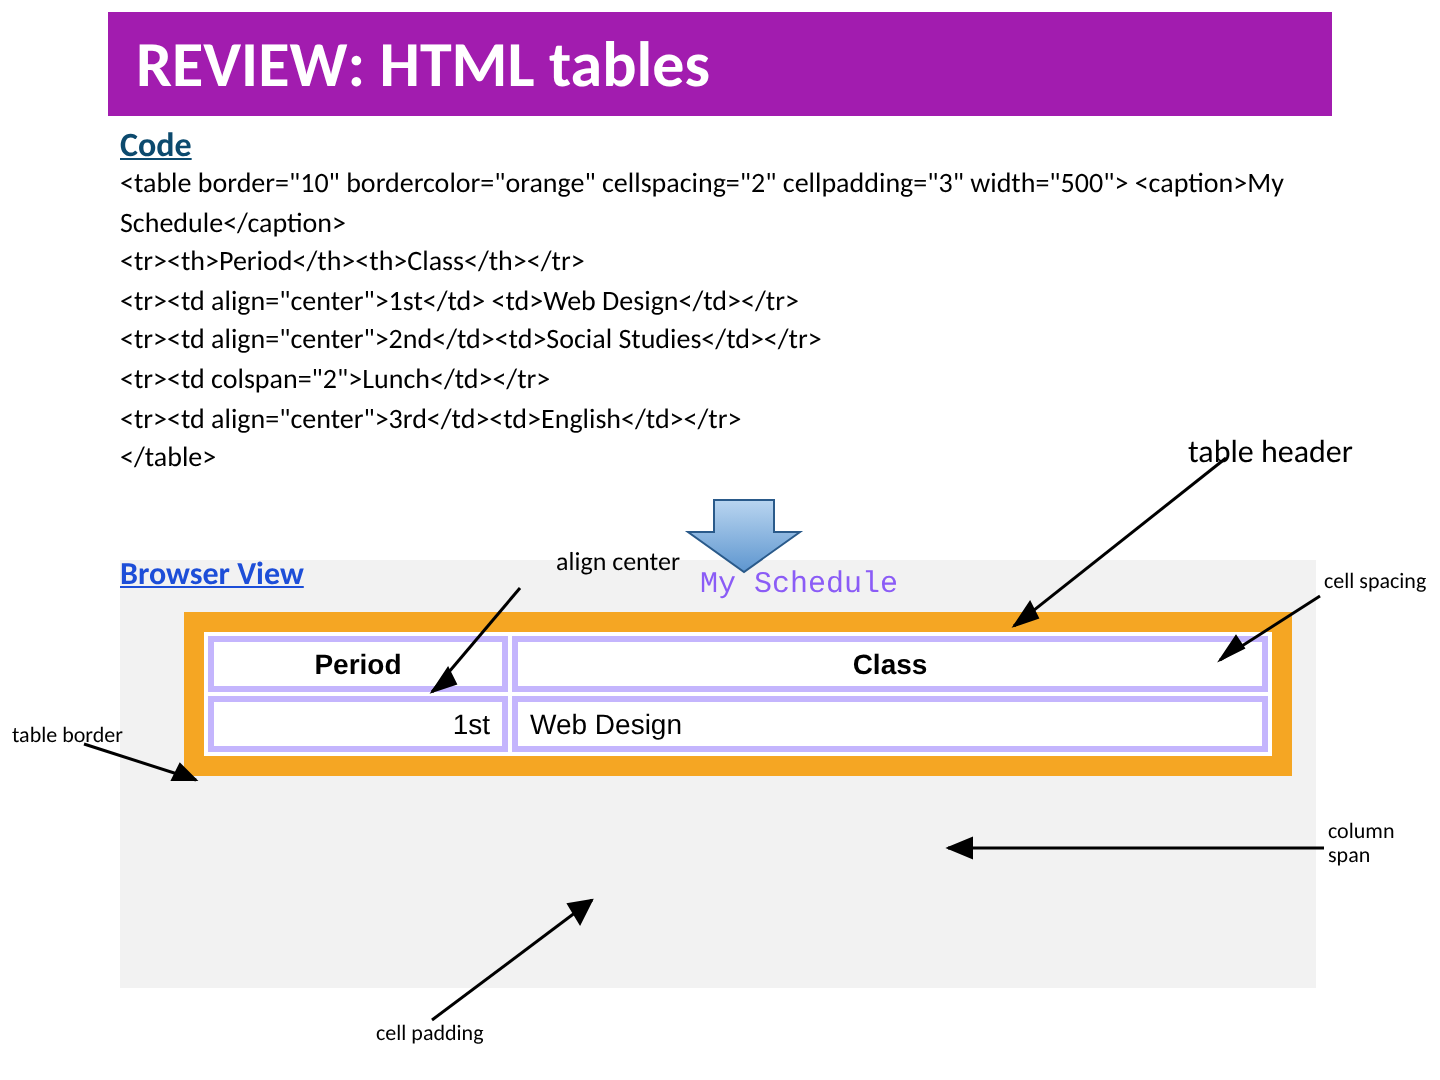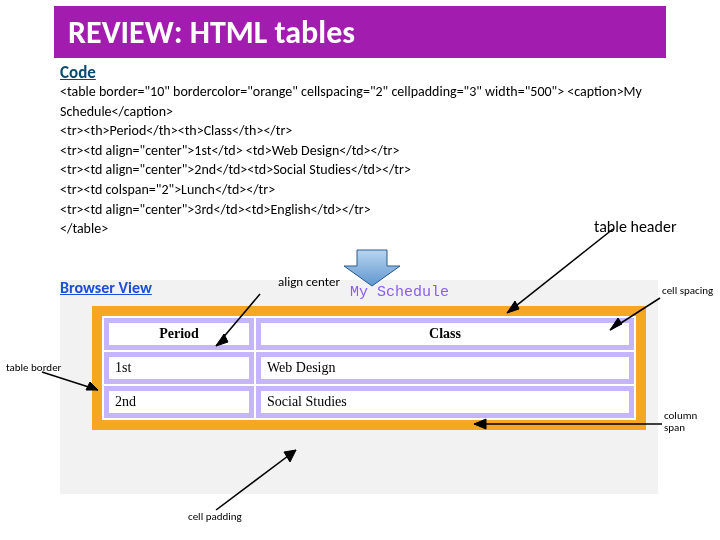--- a/index.html
+++ b/index.html
@@ -123,30 +123,30 @@
   .demo-table {
     position: absolute;
     left: 92px;
     top: 306px;
     border: 10px solid #f5a623;
     background: #fff;
     border-collapse: separate;
     border-spacing: 2px;
   }
   .demo-table th, .demo-table td {
-    border: 5px solid #c4b5fd;
+    border: 3px solid #c4b5fd;
     padding: 3px 6px;
-    font-family: Liberation Serif, serif;
+    font-family: Liberation Sans, sans-serif;
     font-size: 14px;
     text-align: left;
   }
   .demo-table th { font-weight: 700; text-align: center; }
   .demo-table th:first-child { width: 150px; }
   .demo-table th:last-child { width: 378px; }
-  .demo-table td.c { text-align: left; }
+  .demo-table td.c { text-align: right; }
   .down-arrow {
     position: absolute;
     left: 342px;
     top: 248px;
   }
   .pointer-arrow {
     position: absolute;
     stroke: #000;
     fill: #000;
   }
@@ -187,24 +187,20 @@
 <table class="demo-table">
   <tbody>
       <tr>
     <th>Period</th>
     <th>Class</th>
   </tr>
   <tr>
     <td class="c">1st</td>
     <td>Web Design</td>
   </tr>
-  <tr>
-    <td class="c">2nd</td>
-    <td>Social Studies</td>
-  </tr>
 </tbody>
   </table>
 
 <svg class="down-arrow" width="60" height="40" viewBox="0 0 60 40">
   <defs>
     <linearGradient id="g1" x1="0" y1="0" x2="0" y2="1">
       <stop offset="0%" stop-color="#b9d5f0"></stop>
       <stop offset="100%" stop-color="#5e96cf"></stop>
     </linearGradient>
   </defs>

